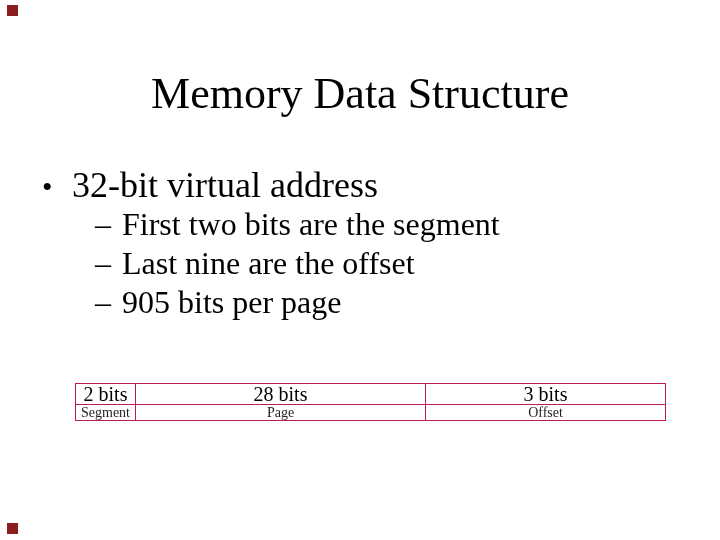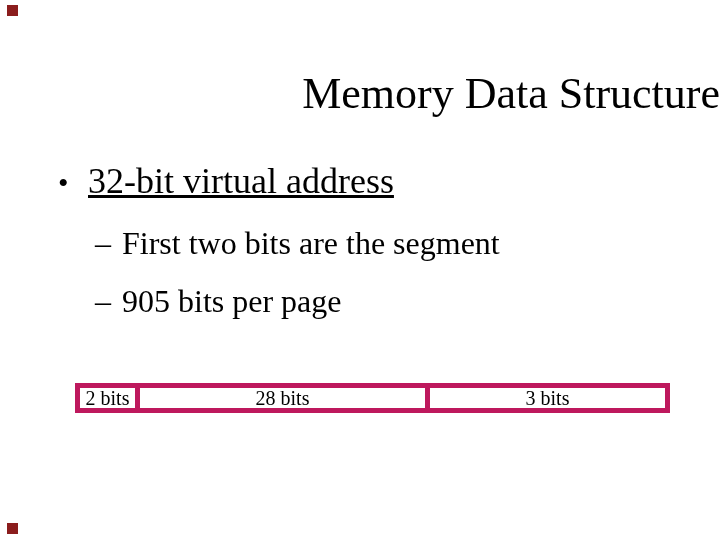--- a/index.html
+++ b/index.html
@@ -24,68 +24,66 @@
     background: #8B1D1D;
   }
   .corner-marker.top { top: 5px; }
   .corner-marker.bottom { top: 523px; }
 
   .slide-title {
     position: absolute;
     left: 0;
     right: 0;
     top: 72px;
-    text-align: right;
+    text-align: center;
     font-size: 44px;
     line-height: 44px;
     white-space: nowrap;
   }
 
   .bullet-line {
     position: absolute;
-    left: 58px;
+    left: 42px;
     top: 163px;
     font-size: 36px;
-    line-height: 37px;
+    line-height: 44px;
     white-space: nowrap;
-    text-decoration: underline;
   }
   .bullet-line .marker {
     display: inline-block;
     width: 30px;
     font-size: 30px;
     vertical-align: baseline;
   }
 
   .sub-bullets {
     position: absolute;
     left: 95px;
     top: 205px;
   }
   .sub-bullet {
     font-size: 32px;
     line-height: 39px;
     white-space: nowrap;
-    margin-top: 19px;
   }
   .sub-bullet .marker {
     display: inline-block;
     width: 27px;
   }
 
   .bitfield-table {
     position: absolute;
     left: 75px;
     top: 383px;
     border-collapse: collapse;
     table-layout: fixed;
     width: 590px;
   }
   .bitfield-table td {
-    border: 5px solid #be185d;
+    border: 1px solid #be185d;
     text-align: center;
     vertical-align: middle;
     padding: 0;
     overflow: hidden;
   }
   .bitfield-table .bits-row td {
     height: 19px;
     font-size: 20px;
     line-height: 20px;
   }
@@ -111,32 +109,40 @@
 
   <div class="bullet-line">
     <span class="marker">•</span><span>32-bit virtual address</span>
   </div>
 
   <div class="sub-bullets">
     <div class="sub-bullet">
       <span class="marker">–</span><span>First two bits are the segment</span>
     </div>
     <div class="sub-bullet">
+      <span class="marker">–</span><span>Last nine are the offset</span>
+    </div>
+    <div class="sub-bullet">
       <span class="marker">–</span><span>905 bits per page</span>
     </div>
   </div>
 
   <table class="bitfield-table">
     <colgroup>
       <col class="col-segment">
       <col class="col-page">
       <col class="col-offset">
     </colgroup>
     <tbody>
       <tr class="bits-row">
         <td>2 bits</td>
         <td>28 bits</td>
         <td>3 bits</td>
       </tr>
+      <tr class="label-row">
+        <td>Segment</td>
+        <td>Page</td>
+        <td>Offset</td>
+      </tr>
     </tbody>
   </table>
 
 </div>
 
 </body></html>

